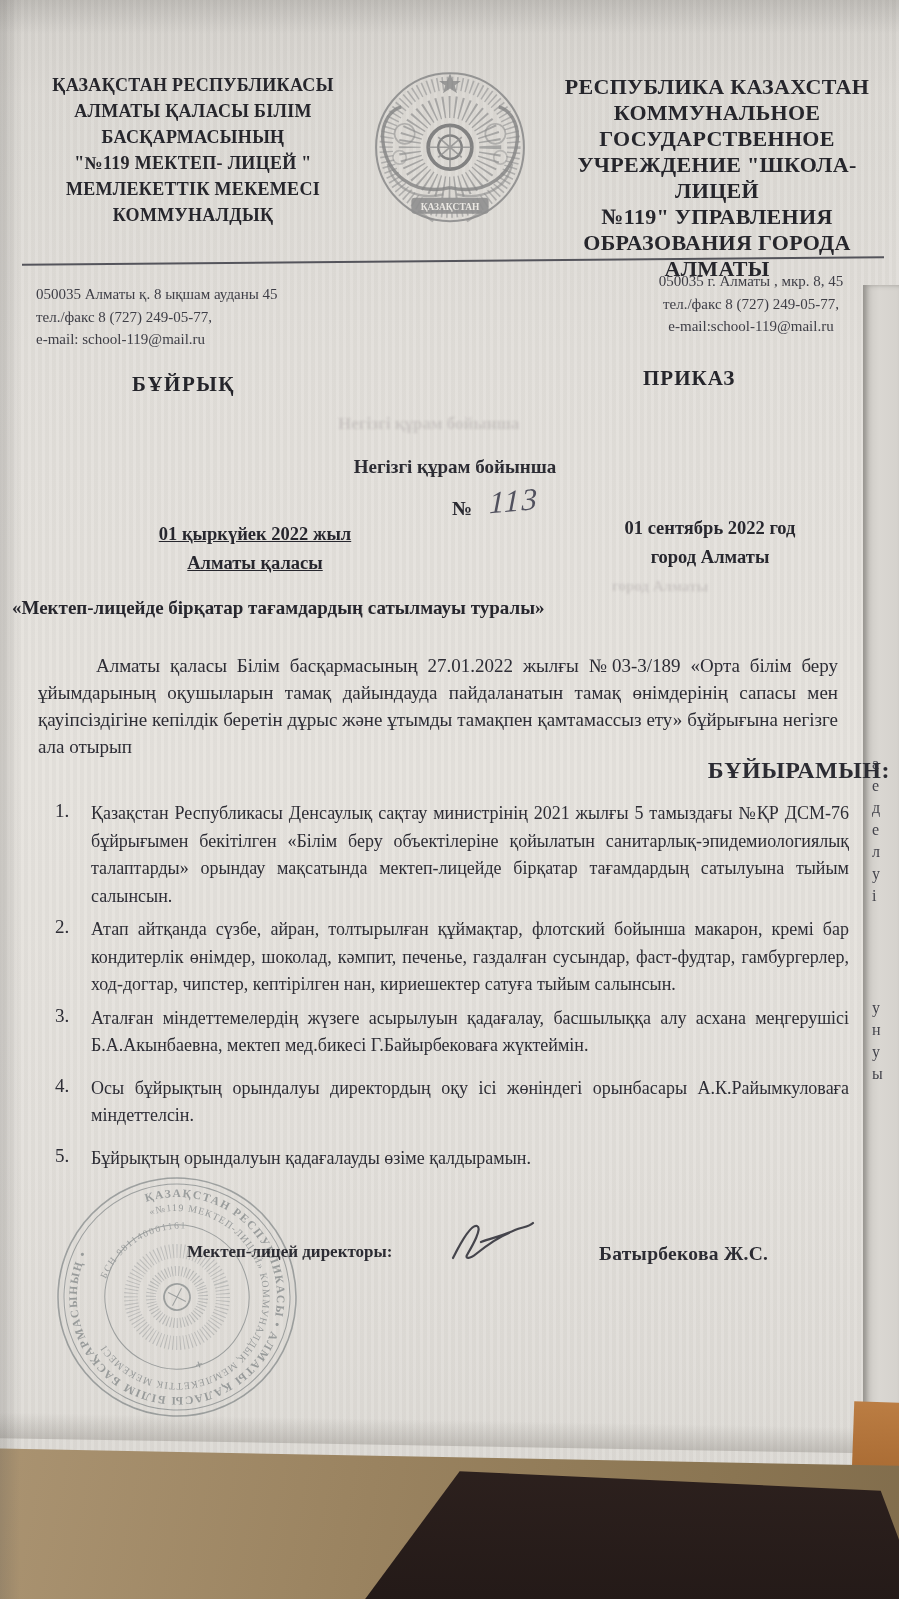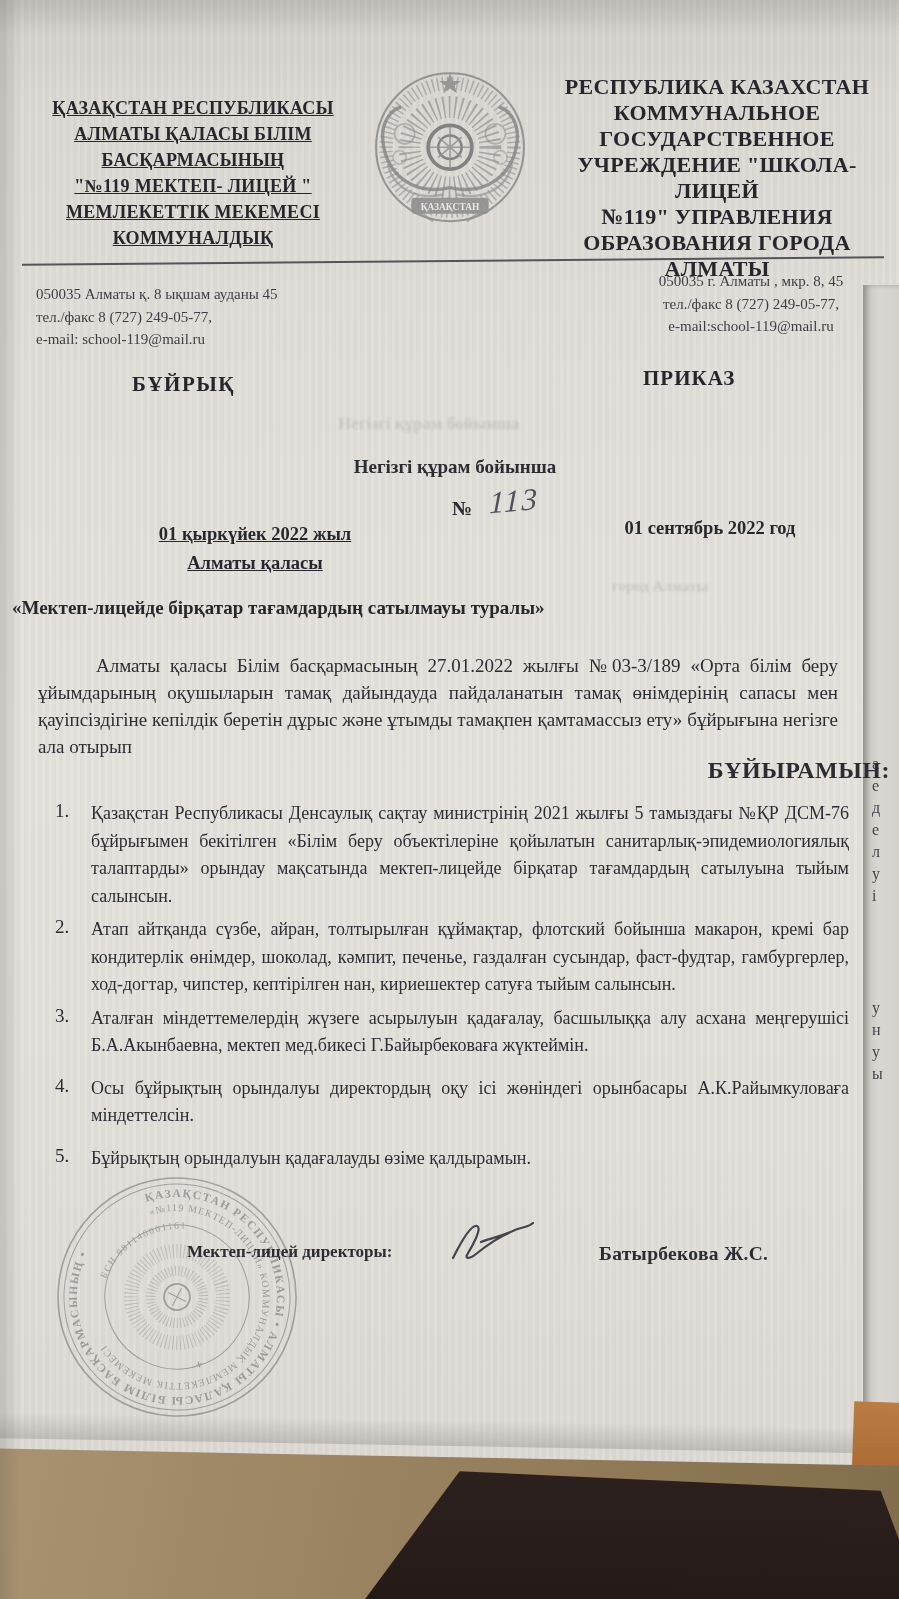--- a/index.html
+++ b/index.html
@@ -7,21 +7,21 @@
     position:relative;width:899px;height:1599px;overflow:hidden;
     font-family:"Liberation Serif","DejaVu Serif",serif;color:#2c2c33;
     background:
       repeating-linear-gradient(90deg, rgba(255,255,255,0.045) 0 3px, rgba(70,70,68,0.03) 3px 7px),
       linear-gradient(180deg,#d3d0cb 0%,#dcd9d4 6%,#e2dfda 22%,#e6e3de 48%,#e3e0db 72%,#dfdcd7 88%,#dad7d2 100%);
   }
   .abs{position:absolute;}
   .b{font-weight:bold;}
   
   .org{font-weight:bold;line-height:26px;letter-spacing:0.3px;color:#26262c;text-align:center;}
-  .org-left{left:26px;top:95px;width:334px;font-size:18px;text-decoration:underline;}
+  .org-left{left:26px;top:72px;width:334px;font-size:18px;}
   .org-right{left:543px;top:74px;width:348px;font-size:22px;}
   .divider{left:22px;top:260px;width:862px;height:0;border-top:2px solid #54545b;transform:rotate(-0.5deg);}
   .addr{font-size:15px;line-height:22.5px;color:#3e3e46;}
   .addr-left{left:36px;top:283px;width:320px;}
   .addr-right{left:612px;top:270px;width:278px;text-align:center;}
   .order-word{font-size:21px;font-weight:bold;color:#25252b;}
   .kk-order{left:132px;top:372px;letter-spacing:1.5px;}
   .ru-order{left:643px;top:366px;letter-spacing:1px;}
   .subtitle{left:290px;top:456px;width:330px;text-align:center;font-size:19px;font-weight:bold;}
   .num-label{left:452px;top:497px;font-size:20px;font-weight:bold;}
@@ -153,20 +153,21 @@
 
   <span class="abs num-label">№</span>
   <span class="abs num-value">113</span>
 
   <div class="abs dateblk date-left">
     <div>01 қыркүйек 2022 жыл</div>
     <div>Алматы қаласы</div>
   </div>
   <div class="abs dateblk date-right">
     <div>01 сентябрь 2022 год</div>
+    <div>город Алматы</div>
   </div>
 
   <div class="abs subject">«Мектеп-лицейде бірқатар тағамдардың сатылмауы туралы»</div>
 
   <div class="abs preamble">Алматы қаласы Білім басқармасының 27.01.2022 жылғы №03-3/189 «Орта білім беру ұйымдарының оқушыларын тамақ дайындауда пайдаланатын тамақ өнімдерінің сапасы мен қауіпсіздігіне кепілдік беретін дұрыс және ұтымды тамақпен қамтамассыз ету»  бұйрығына негізге ала отырып</div>
 
   <div class="abs resolve b">БҰЙЫРАМЫН:</div>
 
   <div class="abs orders">
     <div class="order-item">

